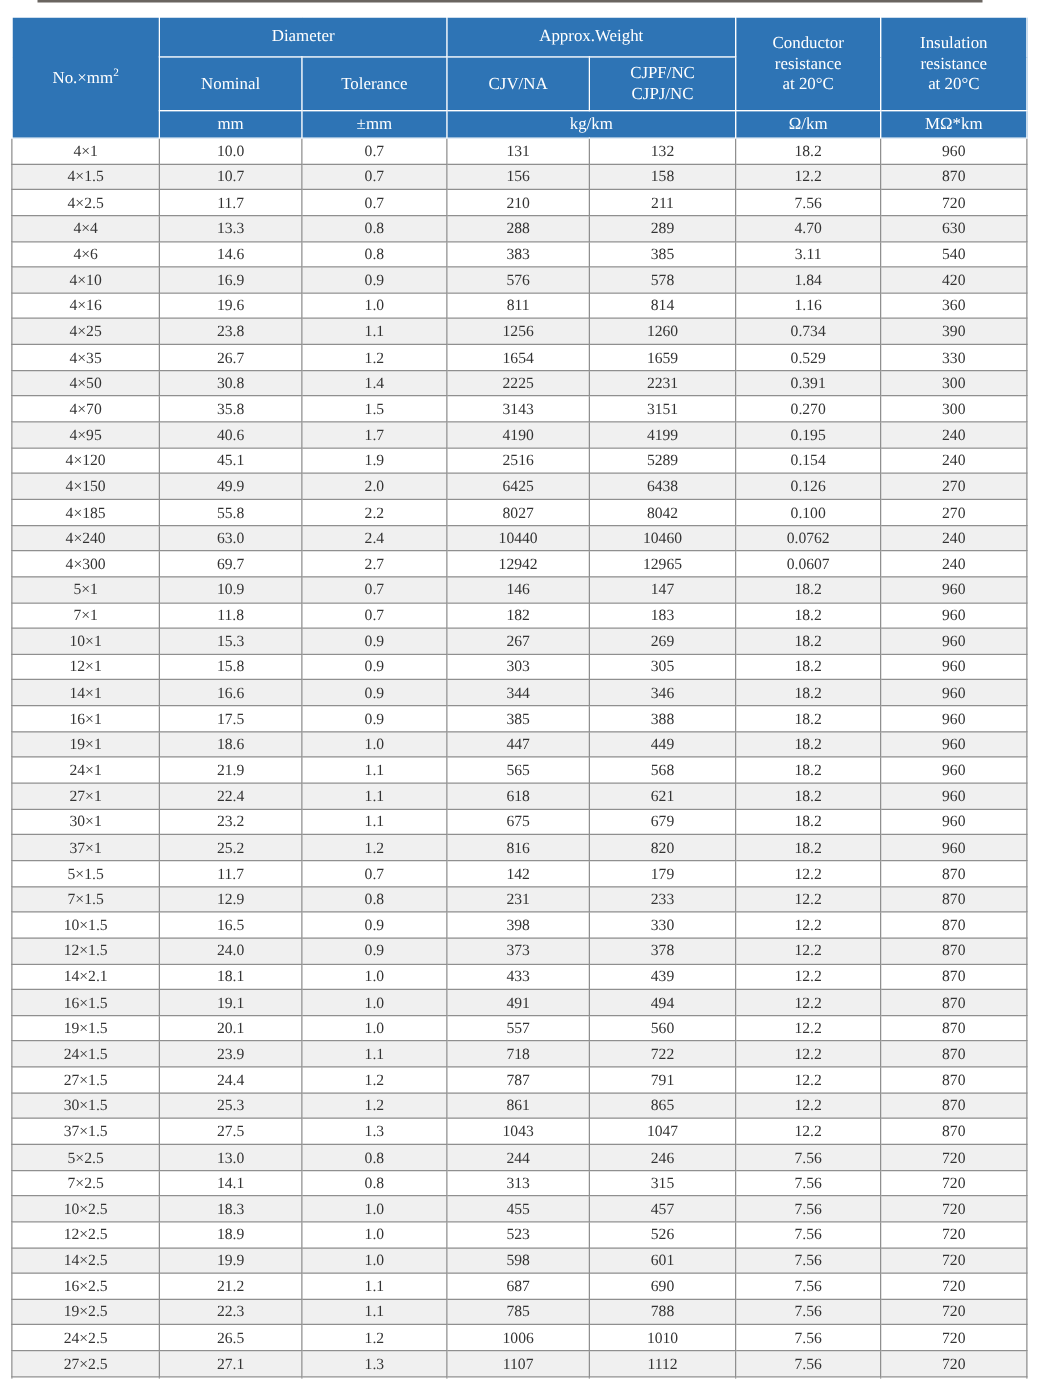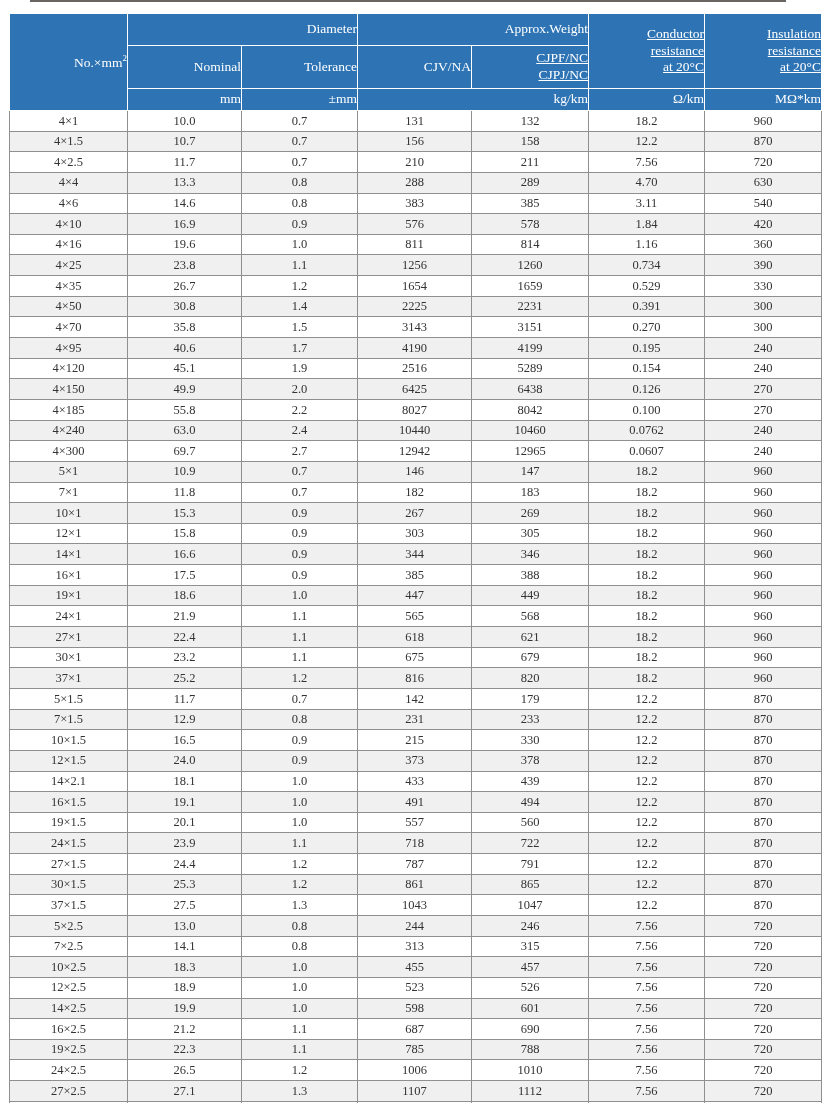--- a/index.html
+++ b/index.html
@@ -29,21 +29,21 @@
     top: 13px;
     width: 812px;
     border-collapse: collapse;
     table-layout: fixed;
   }
   table.spec thead th {
     background: #2e74b5;
     color: #ffffff;
     font-weight: normal;
     font-size: 13.5px;
-    text-align: right;
+    text-align: center;
     vertical-align: middle;
     border: 1px solid #ffffff;
     padding: 0;
     line-height: 1.25;
   }
   tr.h1 th { height: 31px; }
   tr.h2 th { height: 42px; }
   tr.h3 th { height: 21px; border-bottom: 1px solid #8f8f8f; }
   sup { font-size: 9px; }
   table.spec tbody td {
@@ -53,21 +53,21 @@
     text-align: center;
     vertical-align: middle;
     border: 1px solid #8f8f8f;
     padding: 0;
     background: #ffffff;
     line-height: 1;
   }
   table.spec tbody tr.band td { background: #f0f0f0; }
   table.spec { border: 1px solid #8a8a8a; }
   table.spec tbody tr:last-child td { border-bottom: 2px solid #777777; }
-  .hdr-line { display: block; text-decoration: underline; }
+  .hdr-line { display: block; }
 </style>
 </head>
 <body>
 
 <div class="page">
   <div class="top-rule"></div>
 
   <table class="spec">
     <colgroup>
       <col style="width:118px">
@@ -379,21 +379,21 @@
           <td>0.8</td>
           <td>231</td>
           <td>233</td>
           <td>12.2</td>
           <td>870</td>
         </tr>
         <tr>
           <td>10×1.5</td>
           <td>16.5</td>
           <td>0.9</td>
-          <td>215</td>
+          <td>398</td>
           <td>330</td>
           <td>12.2</td>
           <td>870</td>
         </tr>
         <tr class="band">
           <td>12×1.5</td>
           <td>24.0</td>
           <td>0.9</td>
           <td>373</td>
           <td>378</td>

